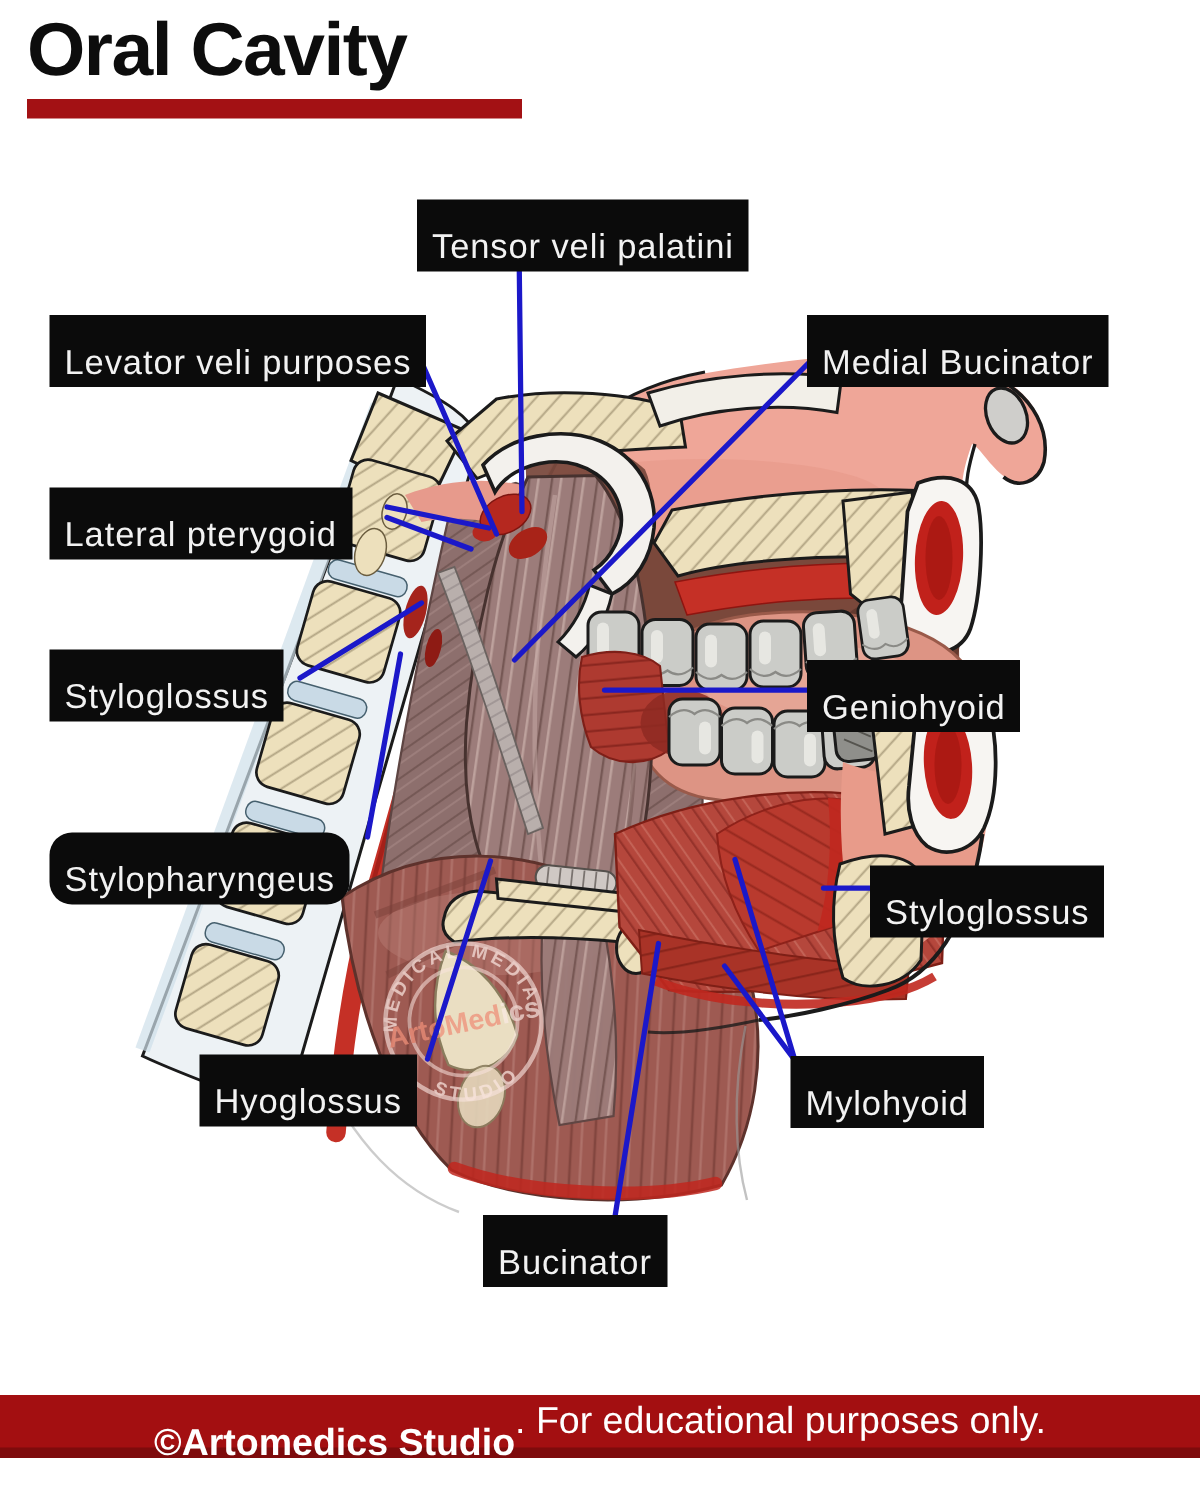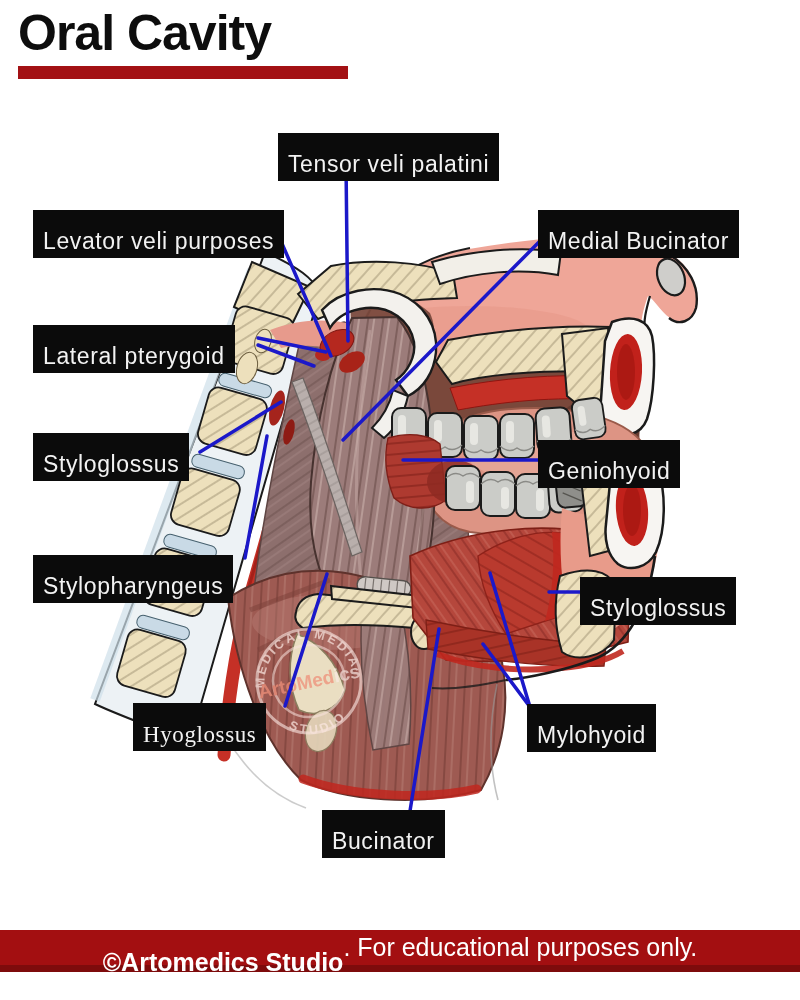--- a/index.html
+++ b/index.html
@@ -280,23 +280,23 @@
       <line x1="410" y1="811" x2="439" y2="629" stroke="#1B18C9" stroke-width="3.5" stroke-linecap="round"></line>
     </svg>
 
   <div id="labels-layer">
       <div class="anno" style="left: 278px; top: 133px;">Tensor veli palatini</div>
       <div class="anno" style="left: 33px; top: 210px;">Levator veli purposes</div>
       <div class="anno" style="left: 538px; top: 210px;">Medial Bucinator</div>
       <div class="anno" style="left: 33px; top: 325px;">Lateral pterygoid</div>
       <div class="anno" style="left: 33px; top: 433px;">Styloglossus</div>
       <div class="anno" style="left: 538px; top: 440px;">Geniohyoid</div>
-      <div class="anno" style="left: 33px; top: 555px;">Stylopharyngeus</div>
+      <div class="anno" style="left: 33px; top: 555px; border-radius: 15px;">Stylopharyngeus</div>
       <div class="anno" style="left: 580px; top: 577px;">Styloglossus</div>
-      <div class="anno" style="left: 133px; top: 703px; font-family: Liberation Serif, serif;">Hyoglossus</div>
+      <div class="anno" style="left: 133px; top: 703px;">Hyoglossus</div>
       <div class="anno" style="left: 527px; top: 704px;">Mylohyoid</div>
       <div class="anno" style="left: 322px; top: 810px;">Bucinator</div>
     </div>
 
   <div id="footer">
     <span class="b">©Artomedics Studio</span>
       <span>. For educational purposes only.</span>
   </div>
 </div>
 

